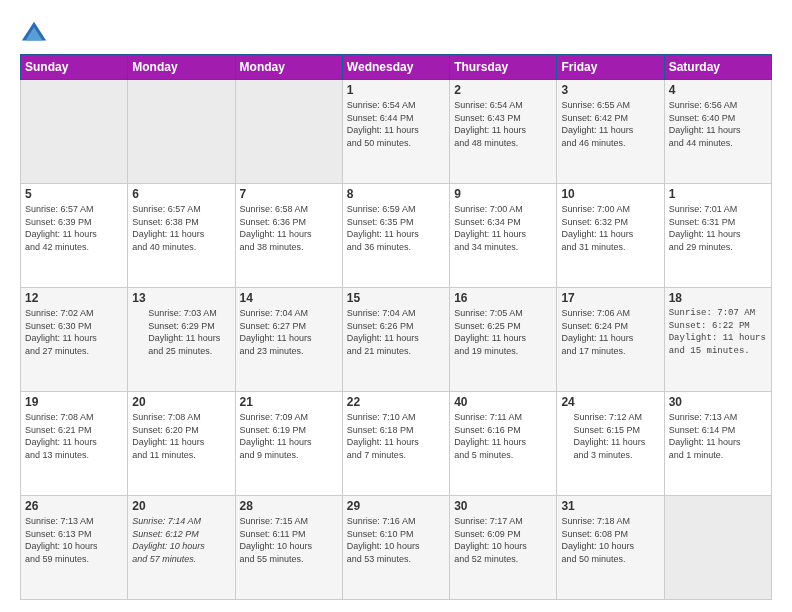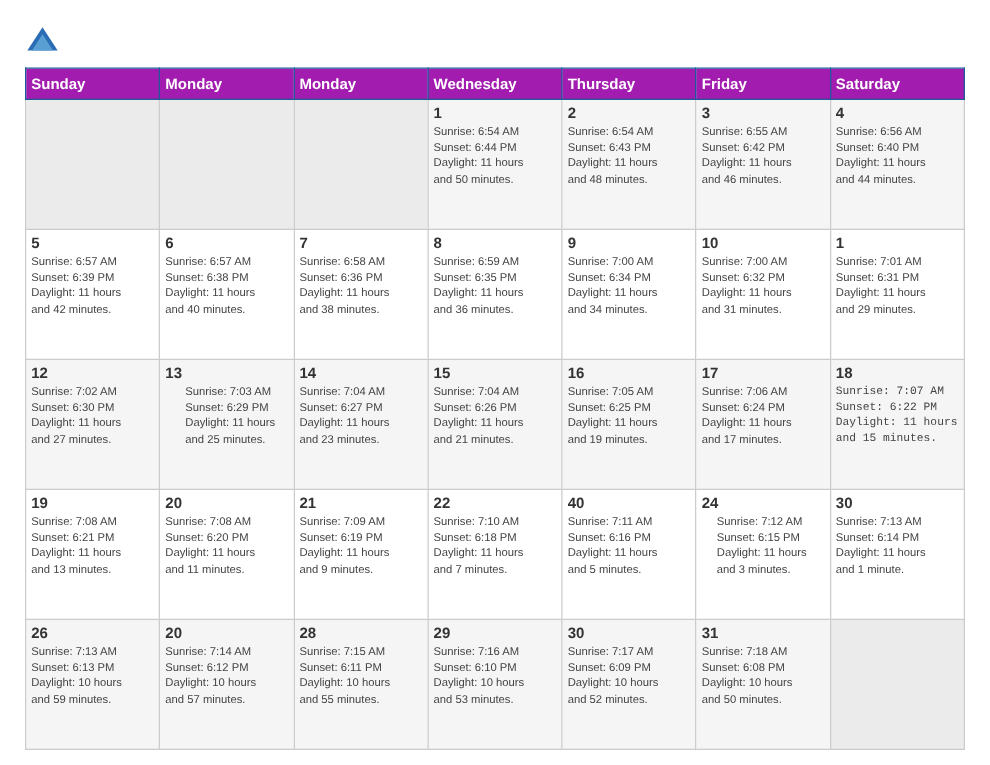--- a/index.html
+++ b/index.html
@@ -333,21 +333,21 @@
         <tr class="row-alt-1">
           <td>
             <span class="day-number">26</span>
             <div class="day-info" style="white-space: pre-line;">Sunrise: 7:13 AM
 Sunset: 6:13 PM
 Daylight: 10 hours
 and 59 minutes.</div>
           </td>
           <td>
             <span class="day-number">20</span>
-            <div class="day-info" style="white-space: pre-line;">Sunrise: 7:14 AM
+            <div class="day-info" style="white-space: pre-line; font-style: italic;">Sunrise: 7:14 AM
 Sunset: 6:12 PM
 Daylight: 10 hours
 and 57 minutes.</div>
           </td>
           <td>
             <span class="day-number">28</span>
             <div class="day-info" style="white-space: pre-line;">Sunrise: 7:15 AM
 Sunset: 6:11 PM
 Daylight: 10 hours
 and 55 minutes.</div>

